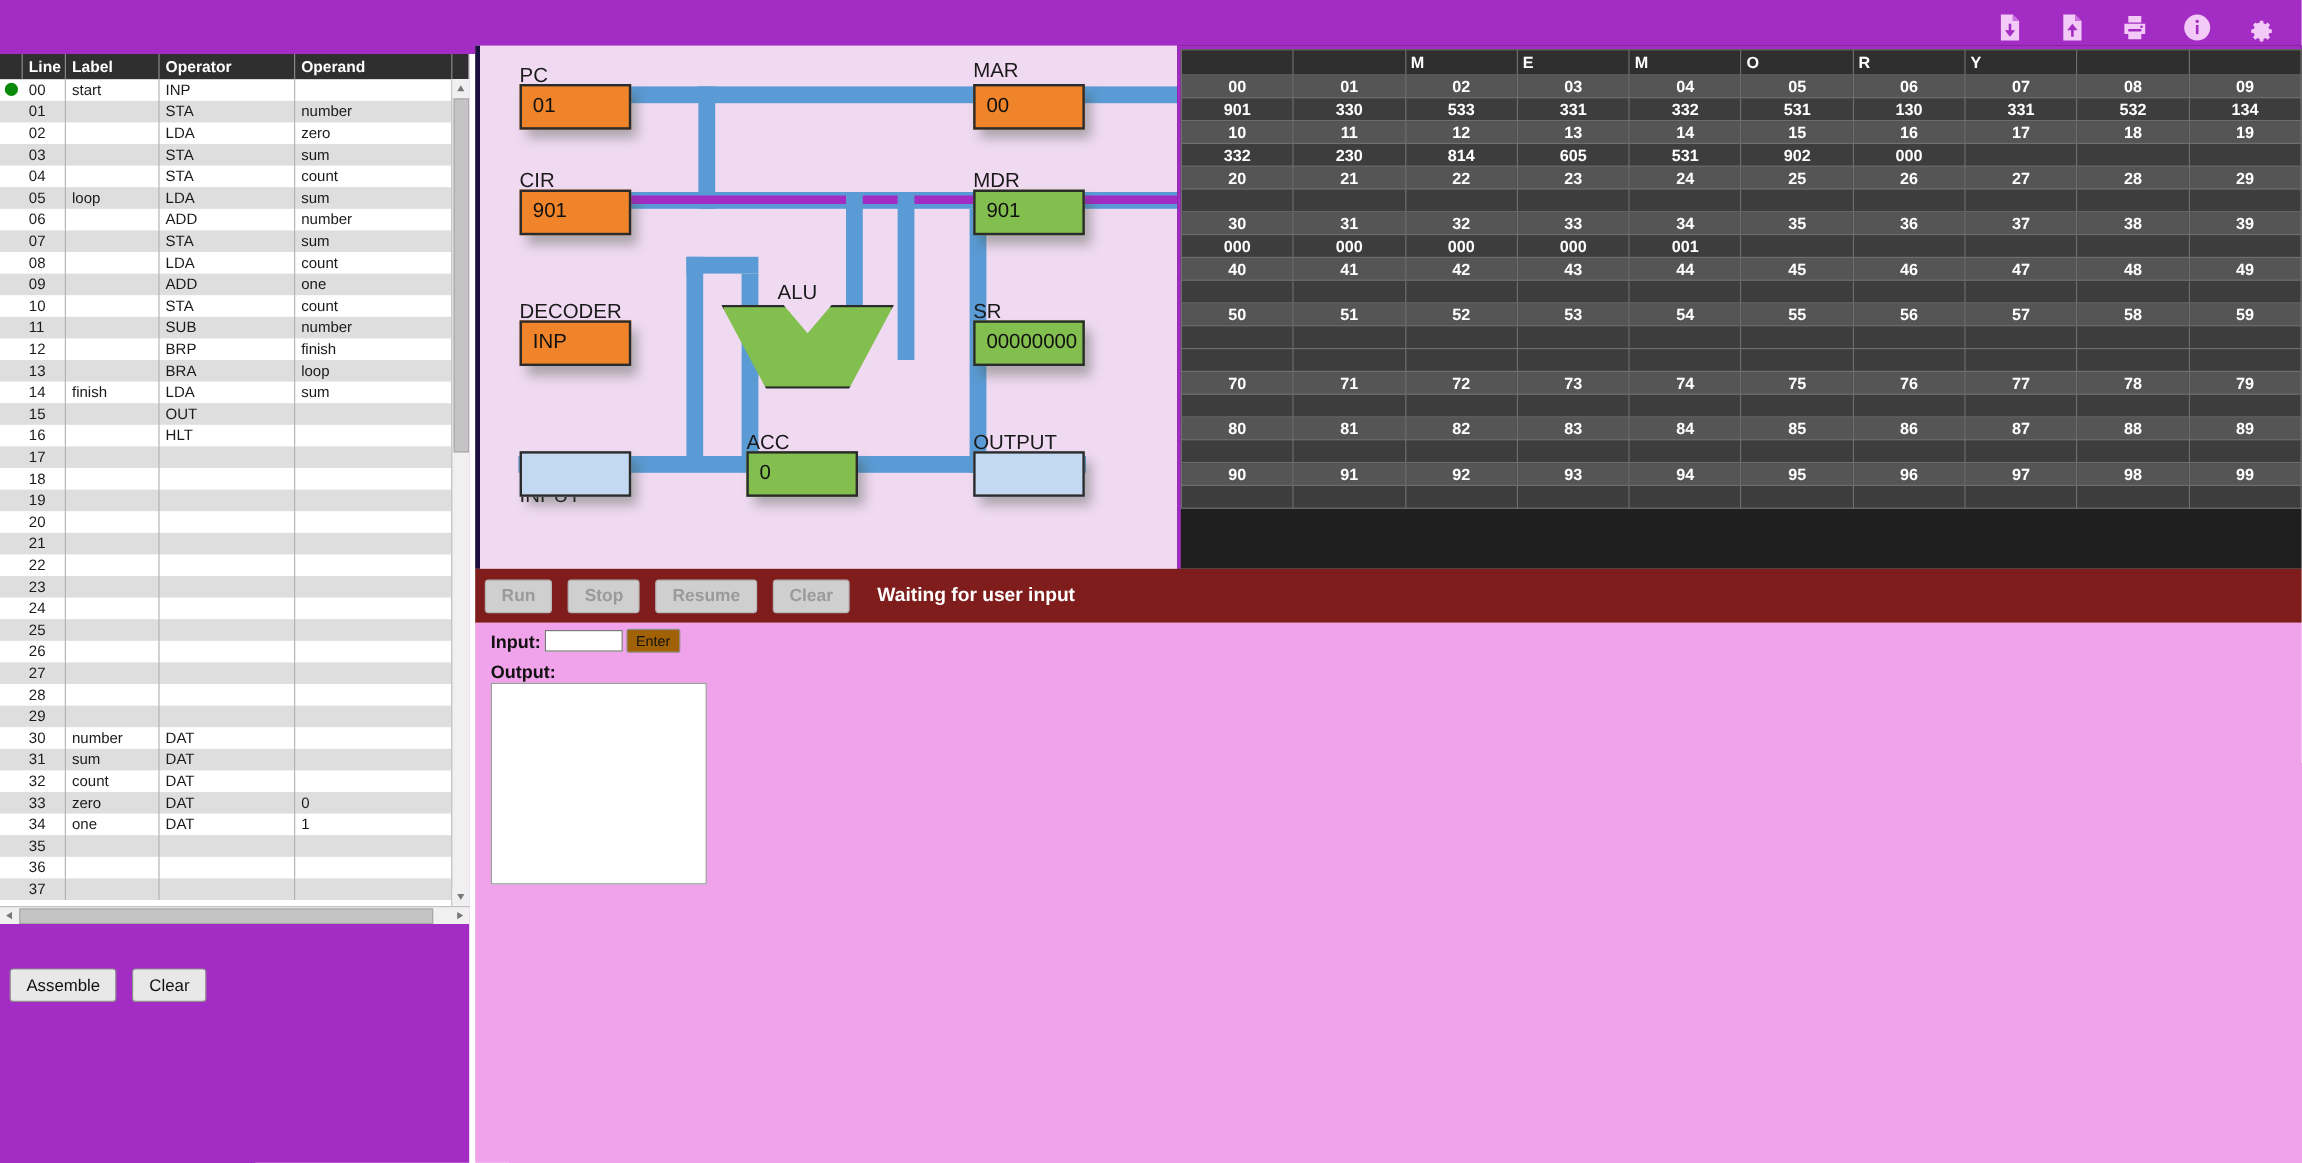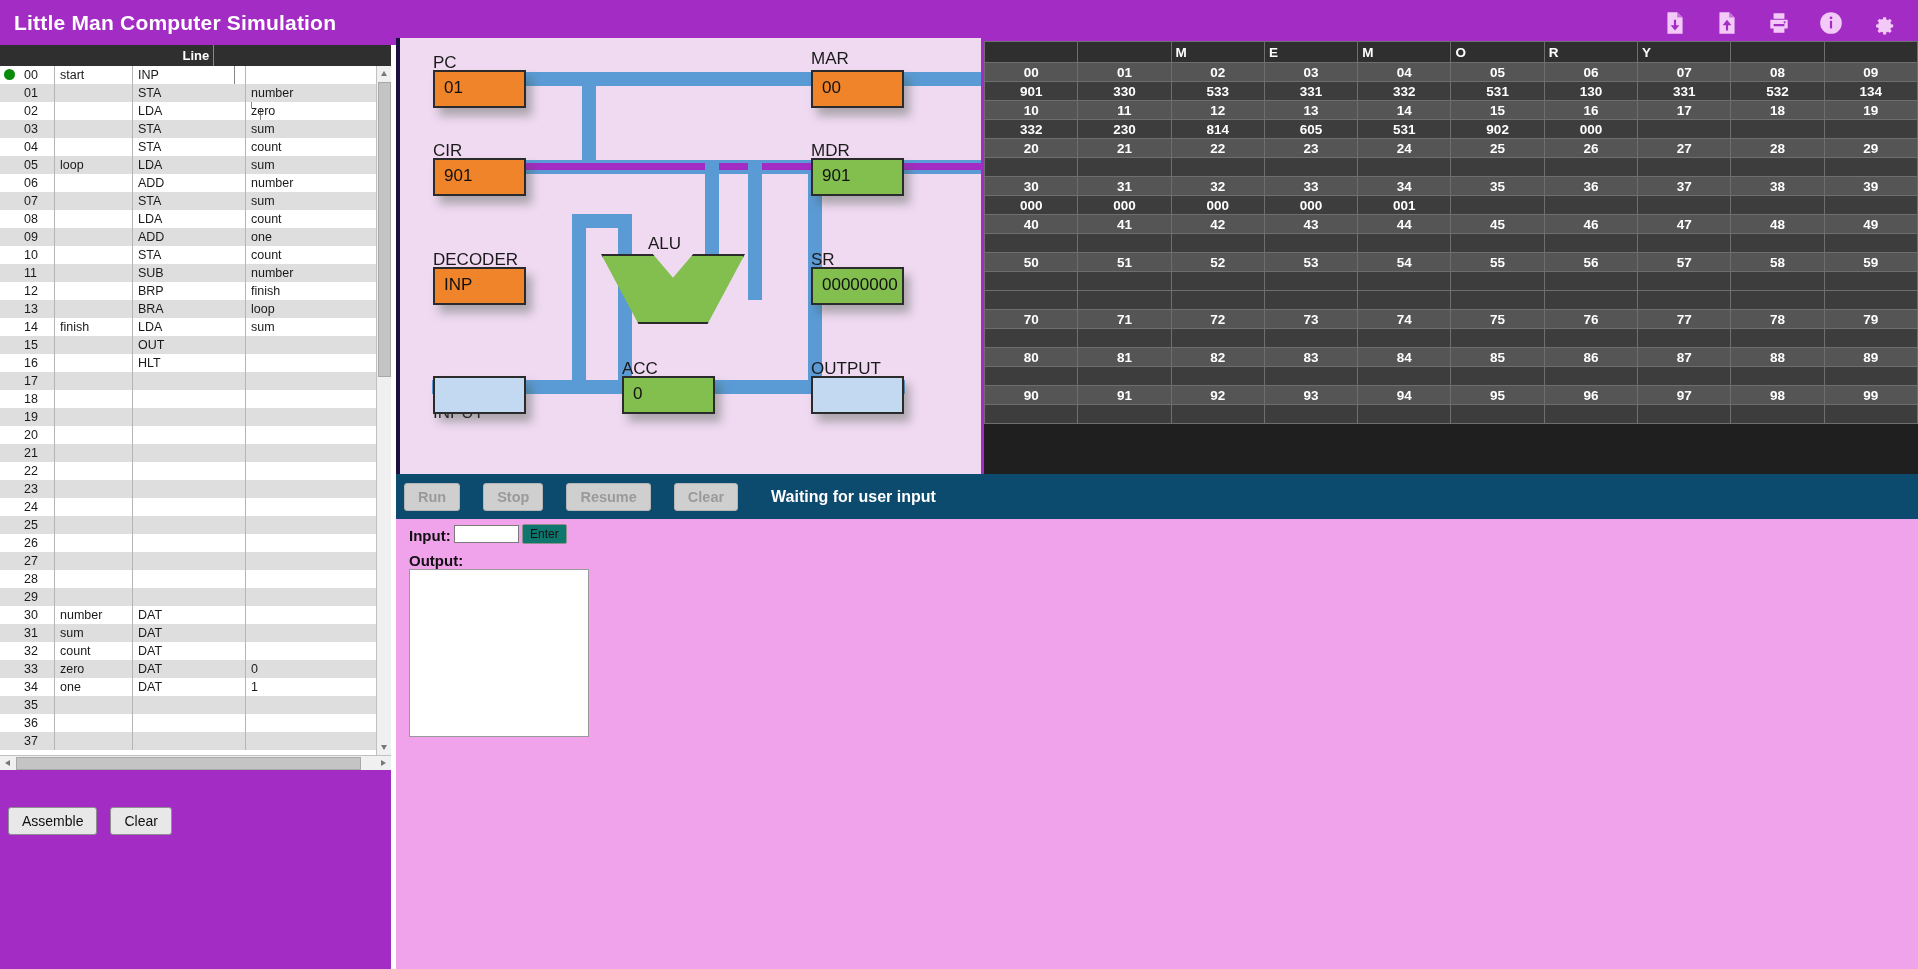--- a/index.html
+++ b/index.html
@@ -31,21 +31,21 @@
   #left-pane {
     position: absolute; left: 0; top: 45px; width: 391px; height: 924px;
     background: #a32cc4;
   }
   #prog-wrap {
     position: absolute; left: 0; top: 0; width: 391px; height: 710px;
     background: #ffffff; overflow: hidden;
   }
   #prog-header {
     display: flex; height: 21px; background: #2f2f2f; color: #ffffff;
-    font-size: 13px; font-weight: bold; align-items: center; flex-direction: column;
+    font-size: 13px; font-weight: bold; align-items: center;
   }
   #prog-header .hc { padding-left: 5px; border-right: 1px solid #888; height: 21px; line-height: 21px; }
   .c-dot { width: 19px; min-width: 19px; }
   .c-line { width: 36px; min-width: 36px; }
   .c-label { width: 78px; min-width: 78px; }
   .c-oper { width: 113px; min-width: 113px; }
   .c-opnd { width: 131px; min-width: 131px; }
   .c-pad { flex: 1; }
 
   #prog-rows { height: 689px; overflow: hidden; position: relative; }
@@ -138,54 +138,53 @@
     border: 1px solid #6e6e6e; color: #ffffff; text-align: center;
     font-size: 13.5px; font-weight: bold; height: 19px;
   }
   #mem-grid tr.hdr td { background: #2f2f2f; height: 21px; text-align: left; padding-left: 4px; }
   #mem-grid tr.addr td { background: #555555; }
   #mem-grid tr.val td  { background: #3d3d3d; }
 
   
   #control-bar {
     position: absolute; left: 396px; top: 474px; width: 1522px; height: 45px;
-    background: #0c4a6e; display: flex; align-items: center; padding-left: 8px; gap: 23px;
+    background: #7f1d1d; display: flex; align-items: center; padding-left: 8px; gap: 13px;
   }
   .cbtn {
     background: #cfcfcf; color: #9a9a9a; border: 1px solid #b5b5b5; border-radius: 3px;
     font-size: 14.5px; font-weight: bold; padding: 5px 13px; cursor: pointer;
     font-family: "Liberation Sans", sans-serif;
   }
   #status-text { color: #ffffff; font-size: 16px; font-weight: bold; margin-left: 10px; }
   #bottom-fill {
     position: absolute; left: 396px; top: 519px; width: 1522px; height: 450px;
     background: #f0a3ea;
   }
   #io-inner { position: absolute; left: 0; top: 0; width: 200px; height: 450px; }
   .io-label { position: absolute; font-size: 15px; font-weight: bold; color: #111; }
   #input-field {
     position: absolute; left: 58px; top: 6px; width: 65px; height: 18px;
     background: #ffffff; border: 1px solid #7a7a7a;
   }
   #enter-btn {
     position: absolute; left: 126px; top: 5px;
-    background: #0f766e; border: 1px solid #8f8f8f; border-radius: 2px;
+    background: #a16207; border: 1px solid #8f8f8f; border-radius: 2px;
     font-size: 12px; color: #111; padding: 2px 7px; cursor: pointer;
     font-family: "Liberation Sans", sans-serif;
   }
   #output-box {
     position: absolute; left: 13px; top: 50px; width: 180px; height: 168px;
     background: #ffffff; border: 1px solid #9a9a9a;
   }
 </style>
 </head>
 <body>
 
 <div id="titlebar">
-  <div id="app-title">Little Man Computer Simulation</div>
   <div id="toolbar-icons">
     <span class="tb-icon">
       <svg viewBox="0 0 24 24" width="26" height="26">
           <path fill="#f3c9f7" d="M5 2h9l5 5v15H5z"></path>
           <path fill="#c96ee0" d="M14 2l5 5h-5z"></path>
           <path fill="#a32cc4" d="M11 9h2v5h3l-4 5-4-5h3z"></path>
         </svg>
     </span>
     <span class="tb-icon">
       <svg viewBox="0 0 24 24" width="26" height="26">

